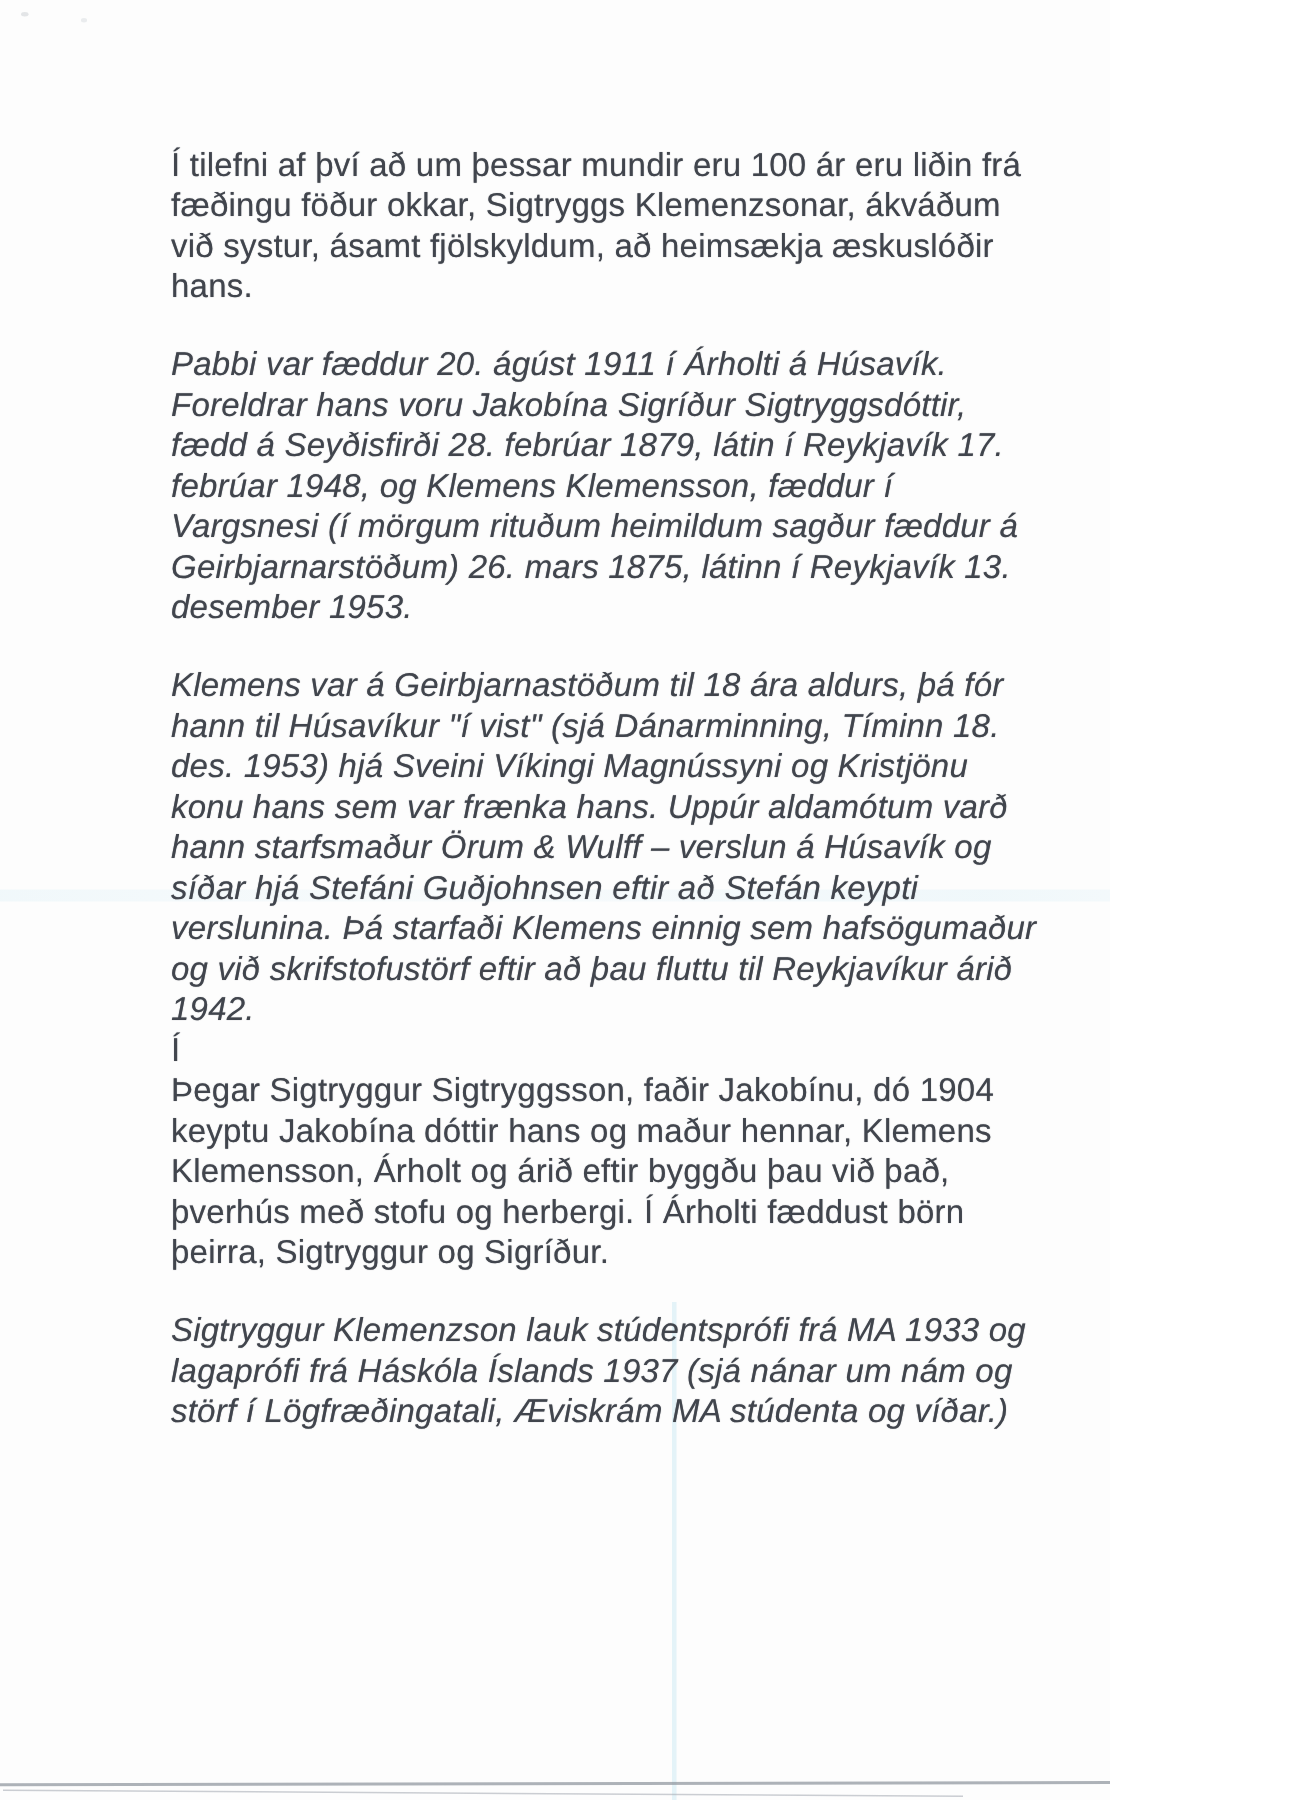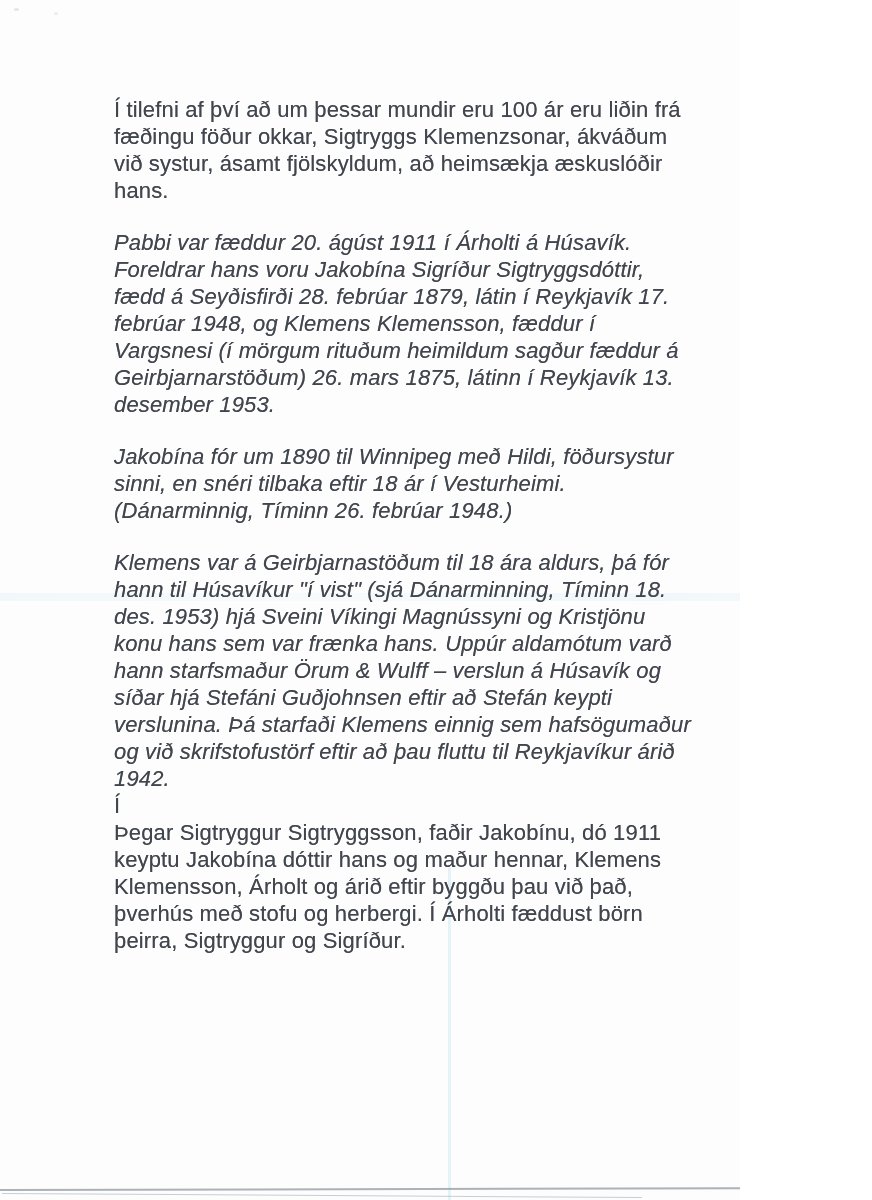--- a/index.html
+++ b/index.html
@@ -103,33 +103,33 @@
 fæðingu föður okkar, Sigtryggs Klemenzsonar, ákváðum
 við systur, ásamt fjölskyldum, að heimsækja æskuslóðir
 hans.</p>
       <p class="gap">Pabbi var fæddur 20. ágúst 1911 í Árholti á Húsavík.
 Foreldrar hans voru Jakobína Sigríður Sigtryggsdóttir,
 fædd á Seyðisfirði 28. febrúar 1879, látin í Reykjavík 17.
 febrúar 1948, og Klemens Klemensson, fæddur í
 Vargsnesi (í mörgum rituðum heimildum sagður fæddur á
 Geirbjarnarstöðum) 26. mars 1875, látinn í Reykjavík 13.
 desember 1953.</p>
-      <p class="gap">Jakobína fór um 1890 til Winnipeg með Hildi, föðursystur
-sinni, en snéri tilbaka eftir 18 ár í Vesturheimi.
-(Dánarminnig, Tíminn 26. febrúar 1948.)</p>
       <p class="gap">Klemens var á Geirbjarnastöðum til 18 ára aldurs, þá fór
 hann til Húsavíkur "í vist" (sjá Dánarminning, Tíminn 18.
 des. 1953) hjá Sveini Víkingi Magnússyni og Kristjönu
 konu hans sem var frænka hans. Uppúr aldamótum varð
 hann starfsmaður Örum &amp; Wulff – verslun á Húsavík og
 síðar hjá Stefáni Guðjohnsen eftir að Stefán keypti
 verslunina. Þá starfaði Klemens einnig sem hafsögumaður
 og við skrifstofustörf eftir að þau fluttu til Reykjavíkur árið
 1942.</p>
       <p>Í</p>
-      <p>Þegar Sigtryggur Sigtryggsson, faðir Jakobínu, dó 1911
+      <p>Þegar Sigtryggur Sigtryggsson, faðir Jakobínu, dó 1904
 keyptu Jakobína dóttir hans og maður hennar, Klemens
 Klemensson, Árholt og árið eftir byggðu þau við það,
 þverhús með stofu og herbergi. Í Árholti fæddust börn
 þeirra, Sigtryggur og Sigríður.</p>
+      <p class="gap">Sigtryggur Klemenzson lauk stúdentsprófi frá MA 1933 og
+lagaprófi frá Háskóla Íslands 1937 (sjá nánar um nám og
+störf í Lögfræðingatali, Æviskrám MA stúdenta og víðar.)</p>
     </div>
 
 </div>
 
 </body></html>

